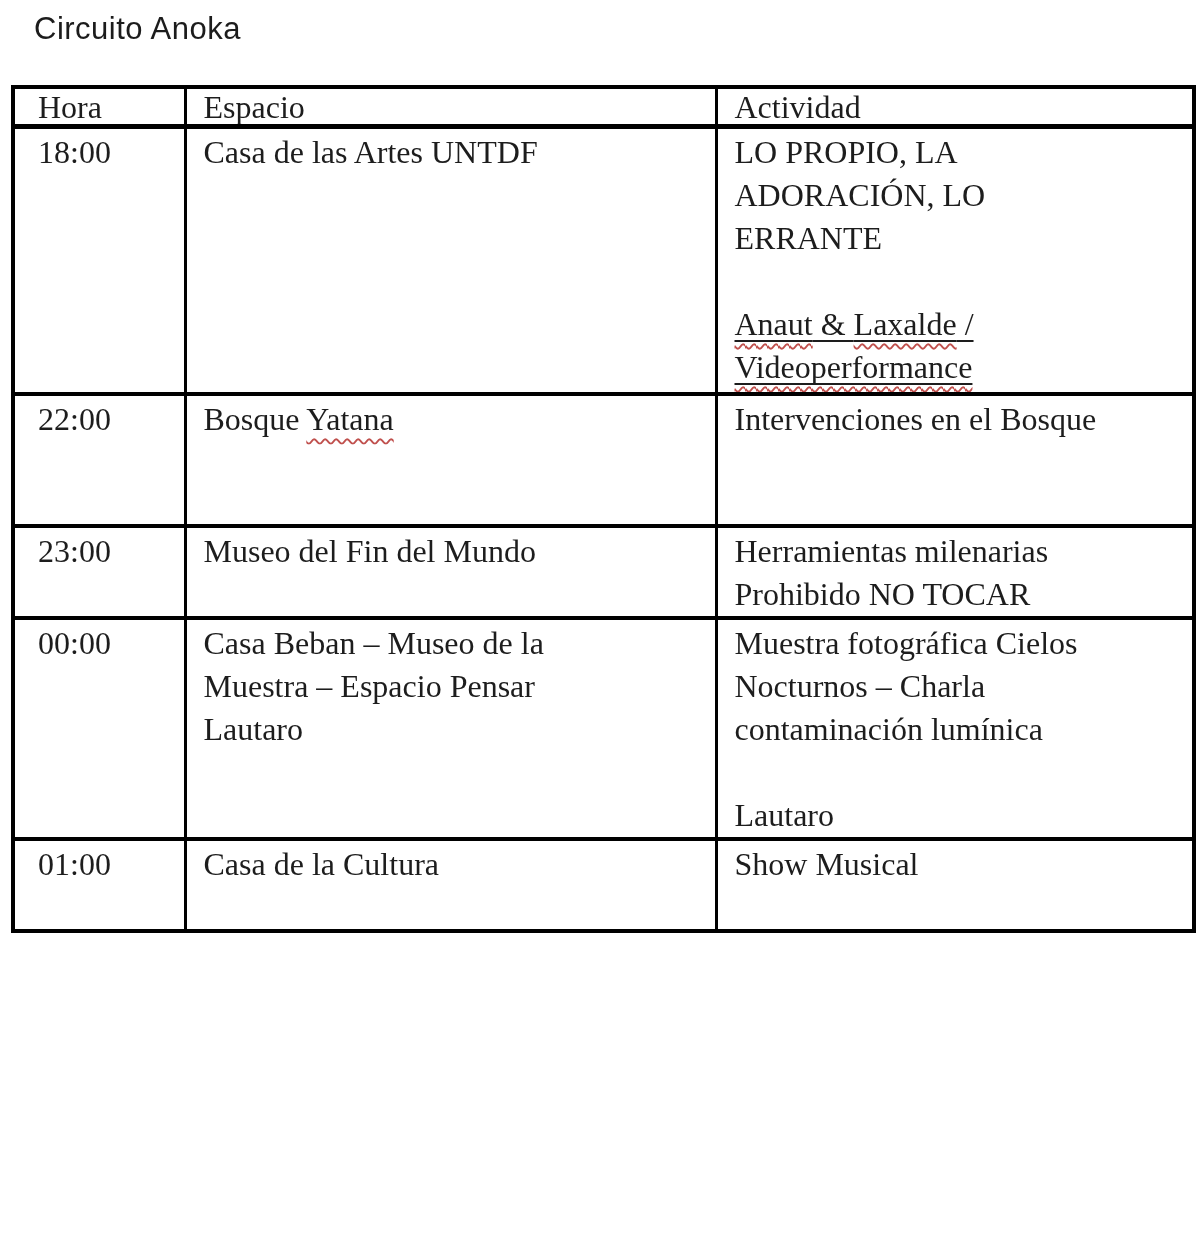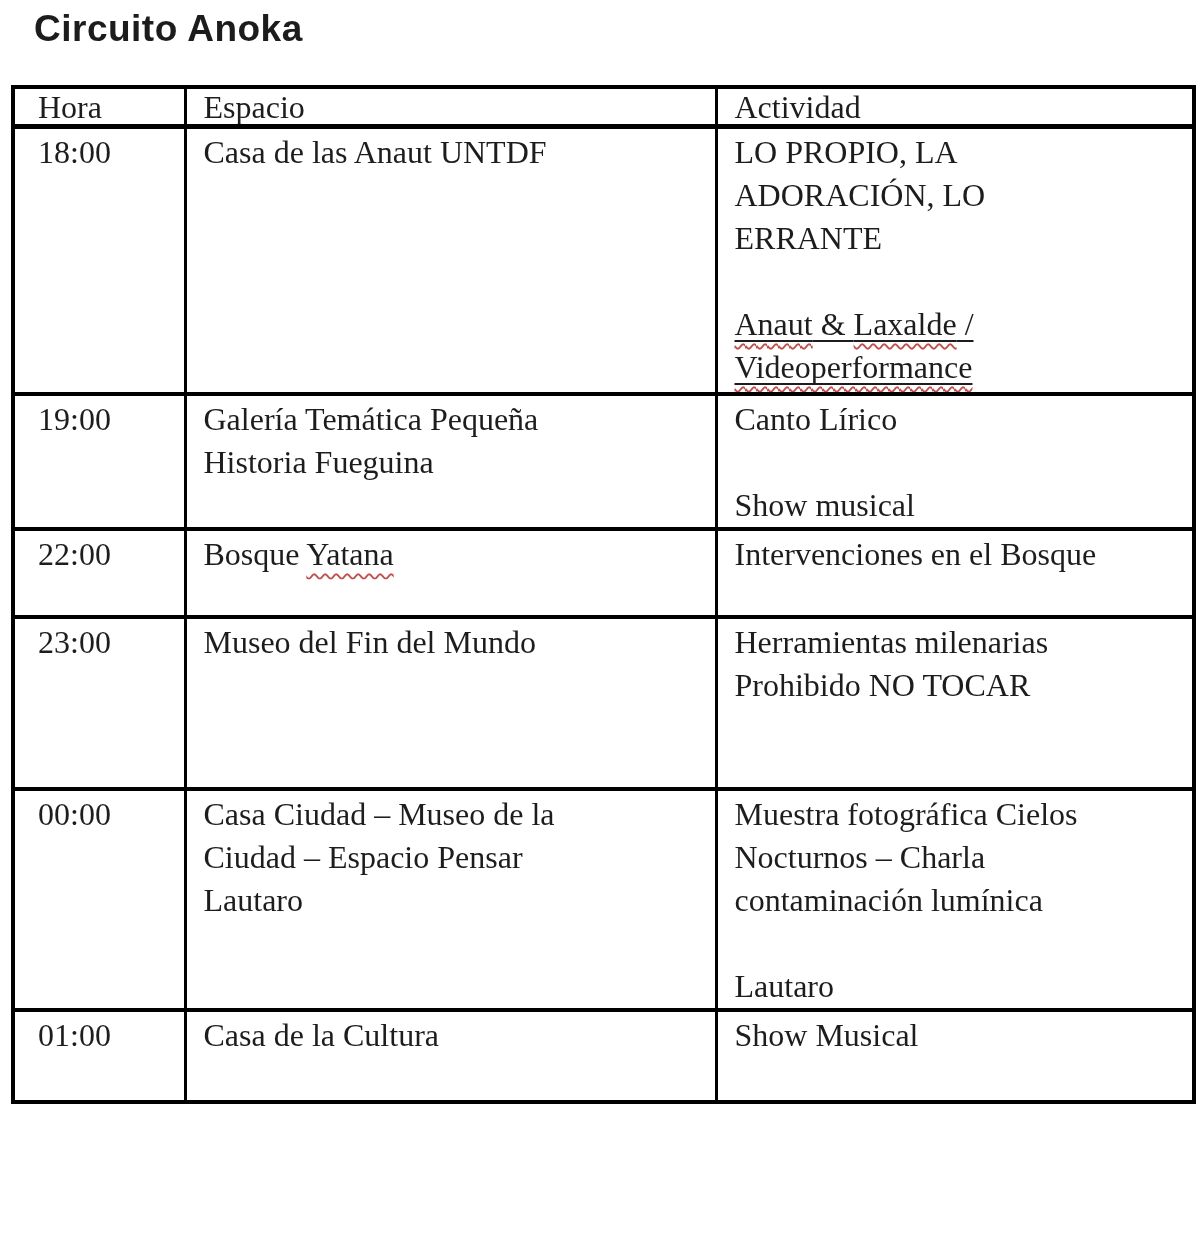--- a/index.html
+++ b/index.html
@@ -12,22 +12,22 @@
     height: 1237px;
     position: relative;
     font-family: "Liberation Serif", "DejaVu Serif", serif;
     color: #1d1d1d;
   }
   .doc-title {
     position: absolute;
     left: 34px;
     top: 10px;
     font-family: "Liberation Sans", "DejaVu Sans", sans-serif;
-    font-weight: bold;
-    font-size: 37px;
+    font-weight: normal;
+    font-size: 31px;
     line-height: 38px;
     color: #1c1c1c;
     letter-spacing: 0.5px;
   }
   table.schedule {
     position: absolute;
     left: 11px;
     top: 85px;
     width: 1181px;
     table-layout: fixed;
@@ -109,43 +109,29 @@
       <th class="col-espacio">Espacio</th>
       <th class="col-actividad">Actividad</th>
     </tr>
   </thead>
   <tbody id="schedule-body">
       <tr>
         <td class="col-hora">
           <div class="cell-line">18:00</div>
         </td>
         <td class="col-espacio">
-          <div class="cell-line">Casa de las Anaut UNTDF</div>
+          <div class="cell-line">Casa de las Artes UNTDF</div>
         </td>
         <td class="col-actividad">
           <div class="cell-line">LO PROPIO, LA</div>
           <div class="cell-line">ADORACIÓN, LO</div>
           <div class="cell-line">ERRANTE</div>
           <div class="cell-line">&nbsp;</div>
           <div class="cell-line u"><span class="sq">Anaut</span><span> &amp; </span><span class="sq">Laxalde</span><span> /</span></div>
           <div class="cell-line u"><span class="sq">Videoperformance</span></div>
-        </td>
-      </tr>
-      <tr>
-        <td class="col-hora">
-          <div class="cell-line">19:00</div>
-        </td>
-        <td class="col-espacio">
-          <div class="cell-line">Galería Temática Pequeña</div>
-          <div class="cell-line">Historia Fueguina</div>
-        </td>
-        <td class="col-actividad">
-          <div class="cell-line">Canto Lírico</div>
-          <div class="cell-line">&nbsp;</div>
-          <div class="cell-line">Show musical</div>
         </td>
       </tr>
       <tr>
         <td class="col-hora">
           <div class="cell-line">22:00</div>
         </td>
         <td class="col-espacio">
           <div class="cell-line"><span>Bosque </span><span class="sq">Yatana</span></div>
         </td>
         <td class="col-actividad">
@@ -162,22 +148,22 @@
         <td class="col-actividad">
           <div class="cell-line">Herramientas milenarias</div>
           <div class="cell-line">Prohibido NO TOCAR</div>
         </td>
       </tr>
       <tr>
         <td class="col-hora">
           <div class="cell-line">00:00</div>
         </td>
         <td class="col-espacio">
-          <div class="cell-line">Casa Ciudad – Museo de la</div>
-          <div class="cell-line">Ciudad – Espacio Pensar</div>
+          <div class="cell-line">Casa Beban – Museo de la</div>
+          <div class="cell-line">Muestra – Espacio Pensar</div>
           <div class="cell-line">Lautaro</div>
         </td>
         <td class="col-actividad">
           <div class="cell-line">Muestra fotográfica Cielos</div>
           <div class="cell-line">Nocturnos – Charla</div>
           <div class="cell-line">contaminación lumínica</div>
           <div class="cell-line">&nbsp;</div>
           <div class="cell-line">Lautaro</div>
         </td>
       </tr>

